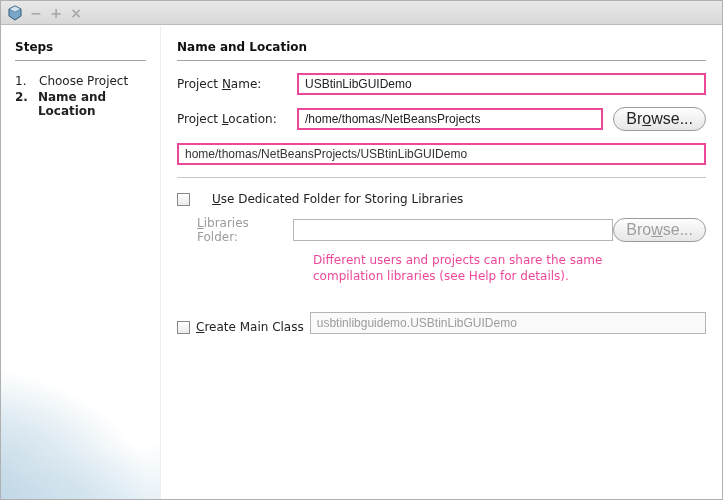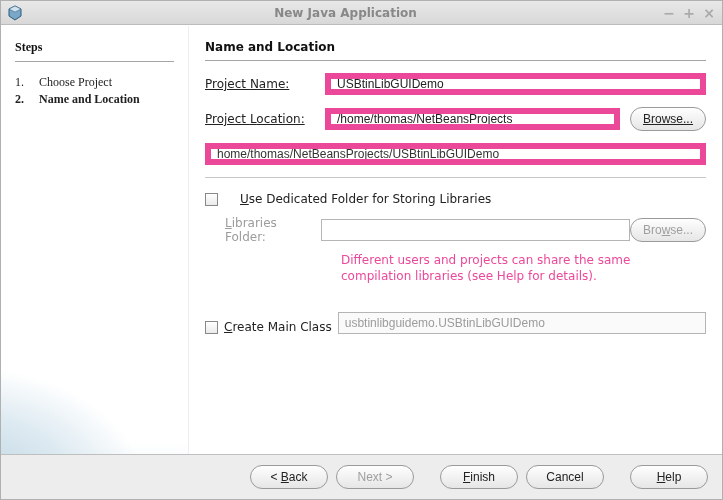--- a/index.html
+++ b/index.html
@@ -29,62 +29,60 @@
     display:flex; align-items:center; justify-content:center;
   }
   .titlebar .title { flex: 1; text-align: center; font-size: 12px; }
   .winbtns { display:flex; gap:6px; color:#aaa; font-size:14px; }
   .winbtns span { width:14px; text-align:center; }
   .body {
     flex: 1; display: flex; background: #fff;
     border-top: 1px solid #fff;
   }
   .sidebar {
-    width: 188px;
+    width: 160px;
     background:
       radial-gradient(ellipse 260px 180px at -40px 470px, rgba(120,170,200,0.55), rgba(120,170,200,0.25) 45%, rgba(255,255,255,0) 72%),
       radial-gradient(ellipse 300px 160px at 160px 520px, rgba(160,200,225,0.45), rgba(255,255,255,0) 65%),
       #ffffff;
     padding: 14px 14px 0 14px;
     border-right: 1px solid #eee;
     position: relative;
-    font-family: Liberation Serif, serif;
   }
   .main {
     flex: 1; padding: 14px 16px 0 16px;
     background: #fff;
     overflow: hidden;
   }
   h4.section {
     font-size: 12px; font-weight: bold; color:#111;
     padding-bottom: 6px;
     border-bottom: 1px solid #a5a5a5;
     margin-bottom: 12px;
   }
   .steps-list { padding-left: 0; }
   .steps-list .row { display:flex; gap:10px; padding: 1px 0; font-size:12px; }
   .steps-list .num { width: 14px; text-align:left; }
   .steps-list .current { font-weight: bold; }
   .form-row {
     display:flex; align-items:center; gap:10px;
     margin-bottom: 12px;
-    text-decoration: underline;
   }
   .form-row .lbl { width: 110px; font-size:12px; }
   .form-row input[type=text] {
     flex:1; height:22px; padding: 2px 6px;
-    border: 6px solid #ec4899; background:#fff;
+    border: 2px solid #ec4899; background:#fff;
     font-size:12px; color:#222;
   }
   .form-row input.readonly { color:#333; }
   .btn {
     height:24px; min-width:76px; padding:0 12px;
     background: linear-gradient(#fefefe,#e6e6e6);
     border:1px solid #9a9a9a; border-radius:12px;
-    font-size:12px; color:#222; cursor:pointer;
+    font-size:16px; color:#222; cursor:pointer;
   }
   .btn.disabled { color:#9e9e9e; cursor:default; }
   hr.sep {
     border:none; border-top:1px solid #c8c8c8;
     margin: 6px 0 14px 0;
   }
   .chk-row { display:flex; align-items:center; gap:22px; margin-bottom:10px; }
   .chk {
     width:13px; height:13px; border:1px solid #888;
     background:linear-gradient(#fff,#eaeaea);
@@ -118,21 +116,20 @@
 <body>
 
 <div class="window">
   <div class="titlebar">
     <span class="icon">
       <svg width="16" height="16" viewBox="0 0 16 16">
         <polygon points="8,1 14,4 14,11 8,15 2,11 2,4" fill="#7aa7c7" stroke="#2f5b7a" stroke-width="1"></polygon>
         <polygon points="8,1 14,4 8,7 2,4" fill="#cfe4f0" stroke="#2f5b7a" stroke-width="0.5"></polygon>
       </svg>
     </span>
-    <span class="title">New Java Application</span>
     <div class="winbtns">
       <span>−</span>
       <span>+</span>
       <span>×</span>
     </div>
   </div>
 
   <div class="body">
     <div class="sidebar">
       <h4 class="section">Steps</h4>
@@ -183,22 +180,13 @@
       </div>
 
       <div class="main-class-row">
         <span class="chk"></span>
         <span class="lbl3"><span class="u">C</span><span>reate Main Class</span></span>
         <input type="text" class="disabled" disabled="" value="usbtinlibguidemo.USBtinLibGUIDemo" style="">
       </div>
     </div>
   </div>
 
-  <div class="footer">
-    <button class="btn">&lt; <span class="u">B</span>ack</button>
-    <button class="btn disabled">Next &gt;</button>
-    <span class="gap"></span>
-    <button class="btn"><span class="u">F</span>inish</button>
-    <button class="btn">Cancel</button>
-    <span class="gap"></span>
-    <button class="btn"><span class="u">H</span>elp</button>
-  </div>
 </div>
 
 </body></html>

